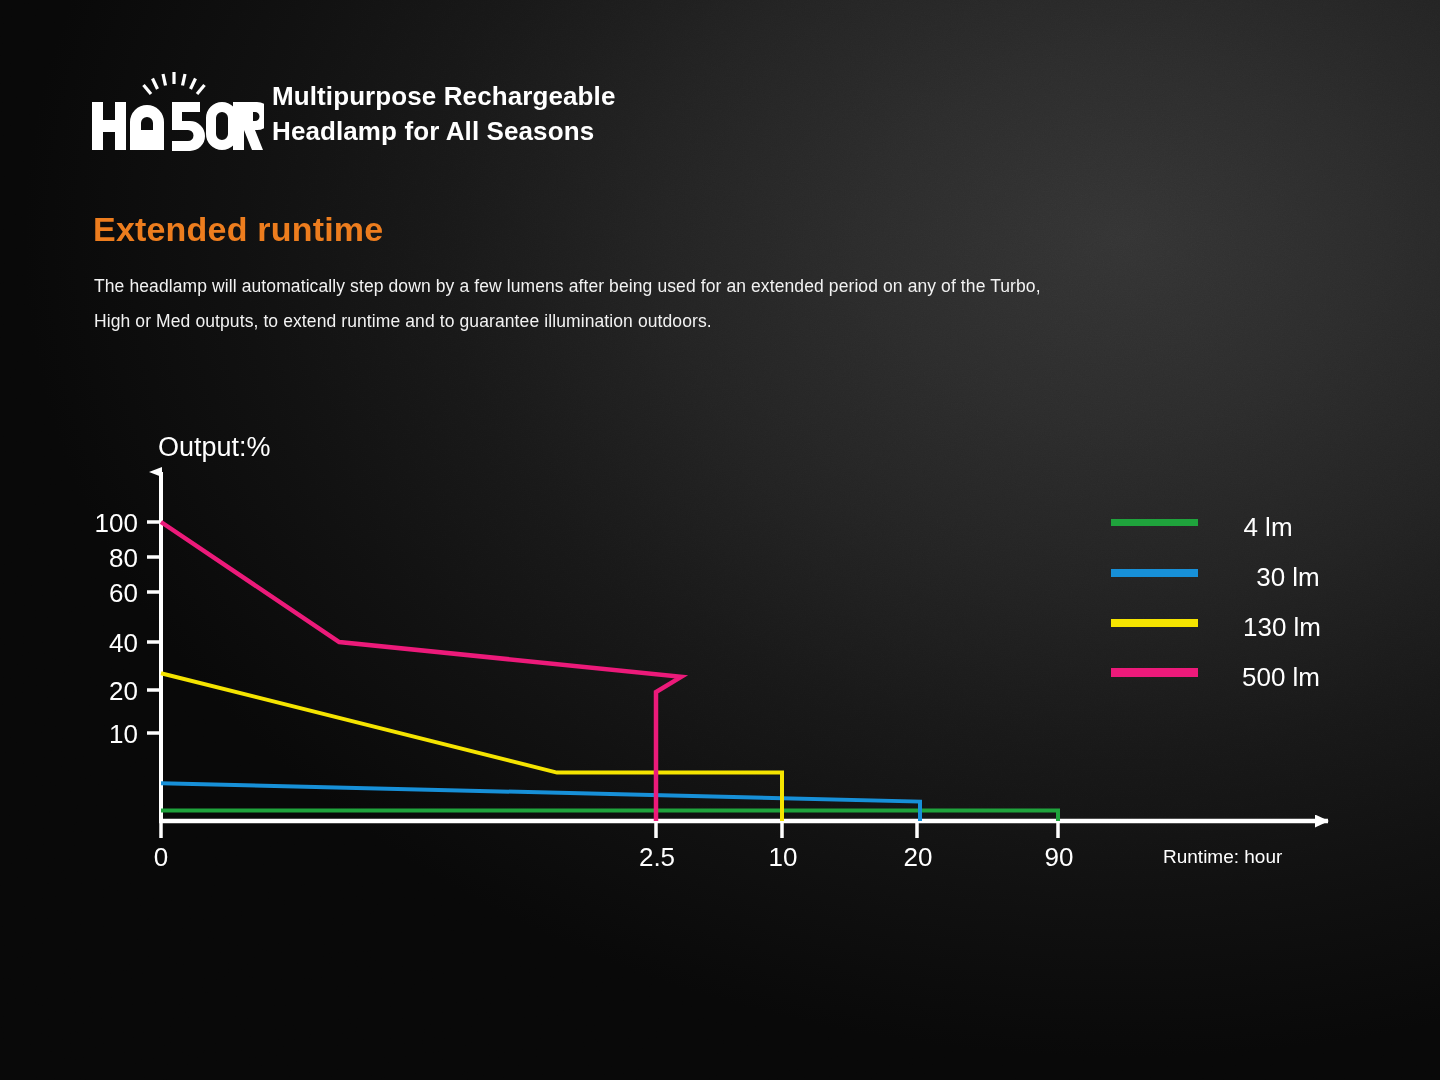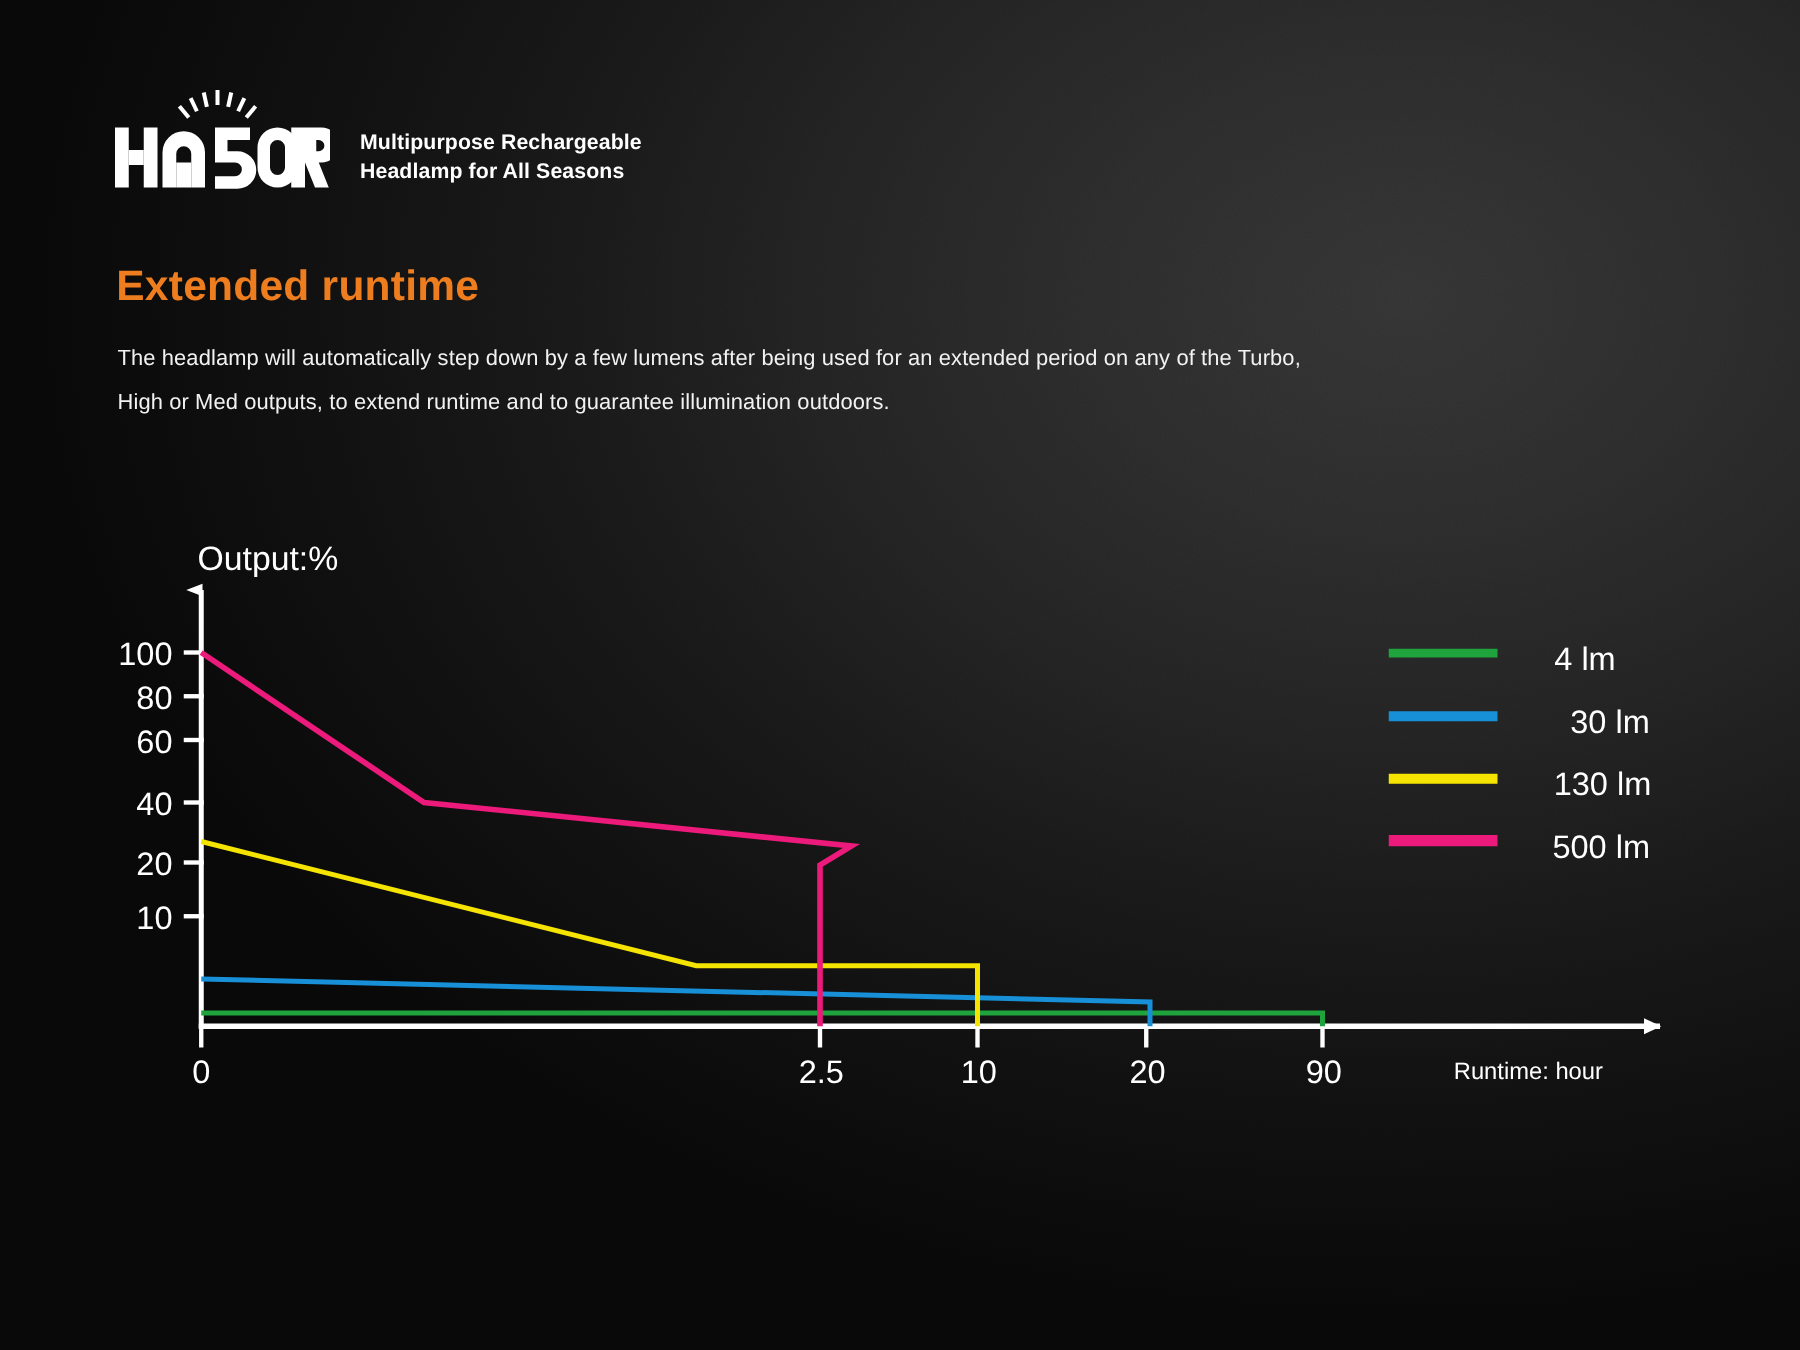--- a/index.html
+++ b/index.html
@@ -26,24 +26,24 @@
   }
   
   #header {
     position: absolute; left: 92px; top: 76px;
     display: flex; align-items: flex-end; gap: 0px;
   }
   #logo-block { position: relative; width: 172px; height: 76px; }
   #rays { position: absolute; left: 34px; top: -4px; }
   #logo-mark-svg { position: absolute; left: 0; bottom: 0; }
   #tagline {
-    margin-left: 24px;
+    margin-left: 8px;
     color: #ffffff;
     font-weight: 700;
-    font-size: 17px;
+    font-size: 26px;
     line-height: 1.32;
     letter-spacing: .1px;
     white-space: pre-line;
     padding-bottom: 4px;
   }
   
   #section-title {
     position: absolute; left: 93px; top: 210px;
     font-size: 34px; font-weight: 700;
     color: #ED7D1E;

